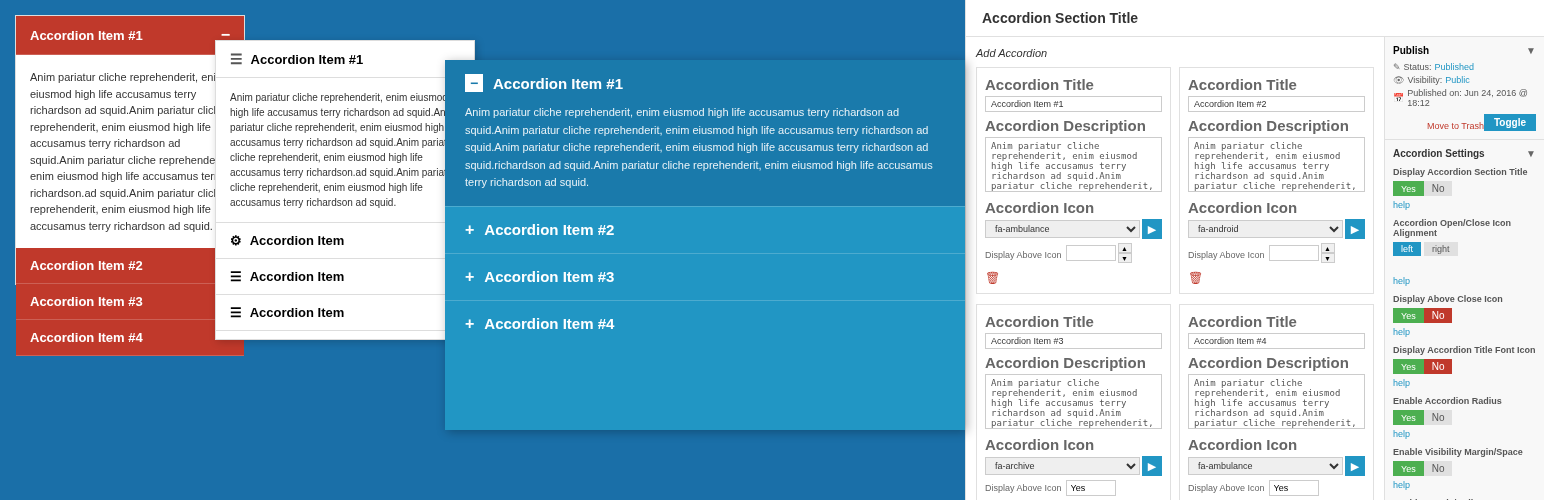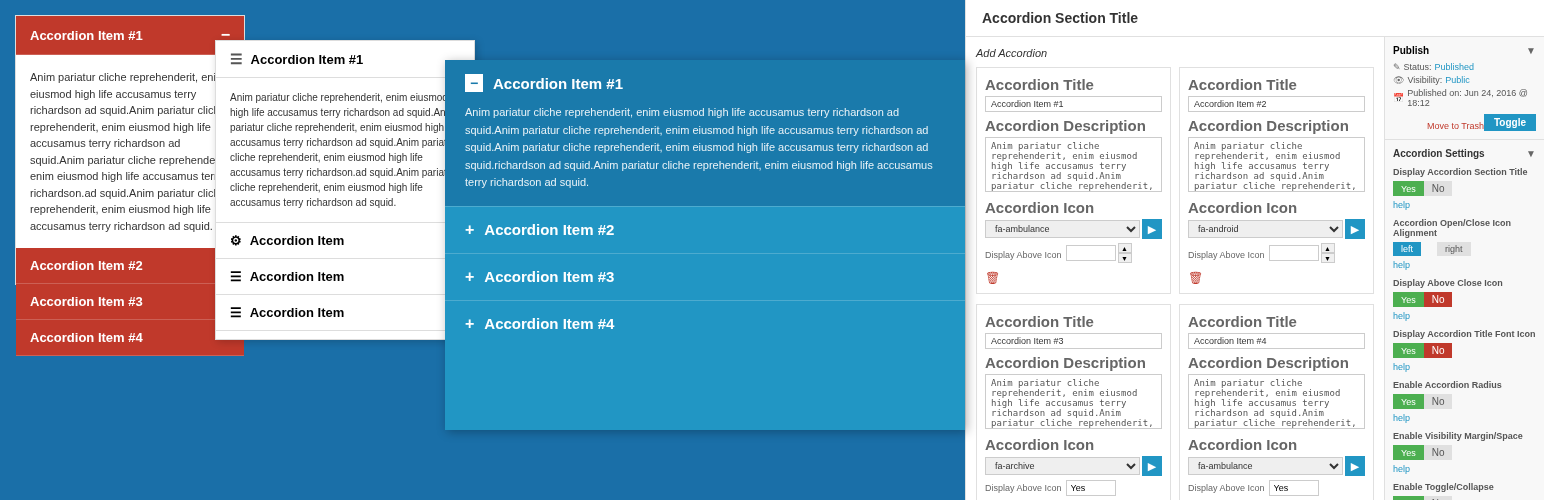--- a/index.html
+++ b/index.html
@@ -432,22 +432,22 @@
 
     .help-link {
       font-size: 9px;
       color: #2196c4;
       margin-bottom: 8px;
       cursor: pointer;
     }
 
     .left-right-row {
       display: flex;
-      gap: 16px;
-      margin-bottom: 4px;
+      gap: 3px;
+      margin-bottom: 20px;
     }
 
     .left-btn {
       background: #2196c4;
       color: white;
       border: none;
       padding: 2px 8px;
       font-size: 9px;
       cursor: pointer;
     }

